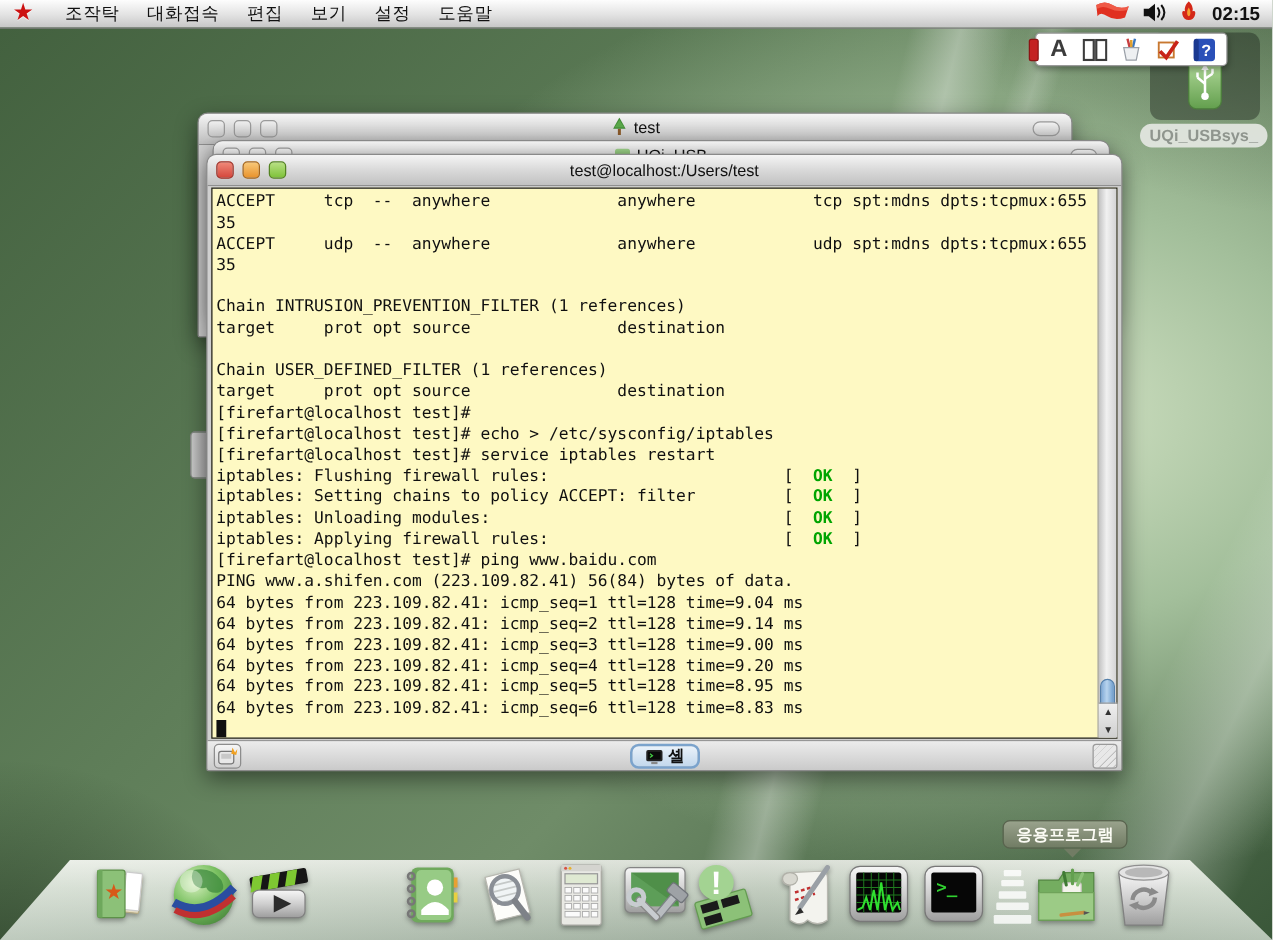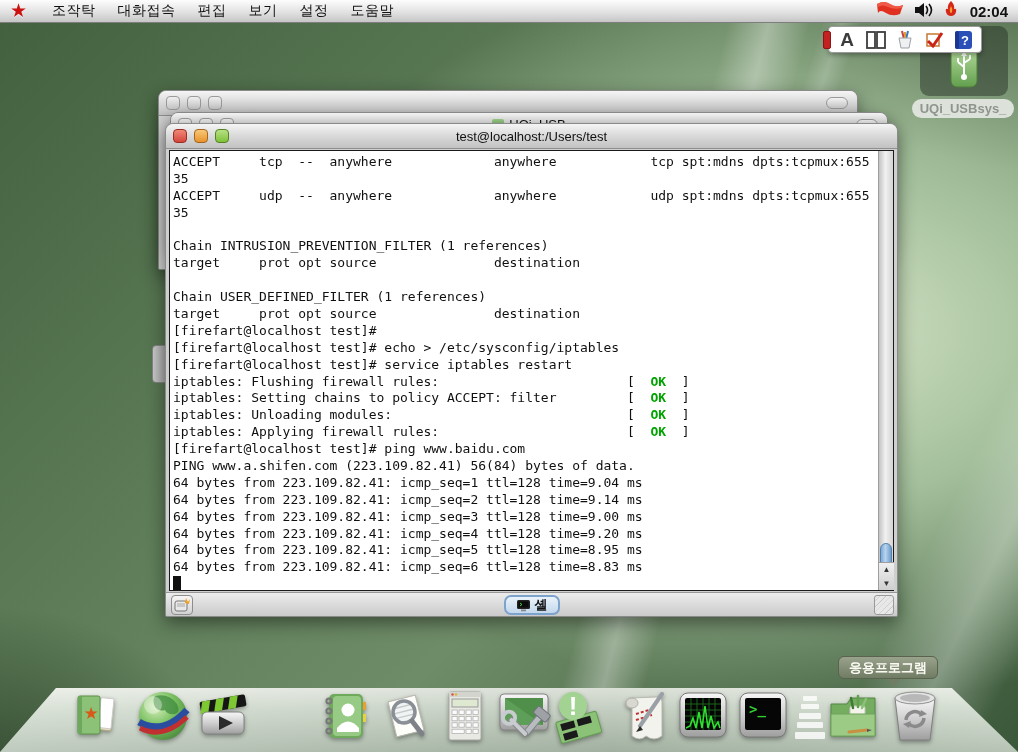--- a/index.html
+++ b/index.html
@@ -59,21 +59,21 @@
   .pill { position:absolute; right:9px; top:6px; width:22px; height:12px; border-radius:6px;
     background:linear-gradient(#f2f2f2,#cccccc); border:1px solid #9a9a9a; }
   #win-back { left:158px; top:90px; width:700px; height:180px; z-index:10; }
   #win-mid  { left:170px; top:112px; width:718px; height:140px; z-index:11; }
   #win-mid .titlebar { height:24px; }
   #win-mid .title { top:4px; }
   .mini-green-icon { display:inline-block; width:12px; height:12px; background:linear-gradient(#9ed08a,#5f9e4c); border-radius:2px; margin-right:5px; vertical-align:-2px; }
   .title-inner { display:inline-flex; align-items:center; }
 
   #win-term { left:165px; top:123px; width:733px; height:494px; z-index:20; background:#cfcfcf; }
-  .term-body { position:absolute; left:3px; right:3px; top:26px; bottom:25px; background:#ffffff; border:1px solid #1a1a1a; }
+  .term-body { position:absolute; left:3px; right:3px; top:26px; bottom:25px; background:#fef9c3; border:1px solid #1a1a1a; }
   .term-text { position:absolute; left:3px; top:3px; right:17px; bottom:0; overflow:hidden;
     font-family:"DejaVu Sans Mono", monospace; font-size:13px; line-height:16.9px; color:#101010; white-space:pre; }
   .term-line { height:16.9px; }
   .term-line .ok { color:#00a400; font-weight:bold; }
   .cursor { display:inline-block; width:8px; height:14px; background:#101010; vertical-align:-2px; }
 
   .scrollbar { position:absolute; right:0; top:0; bottom:0; width:15px;
     background:linear-gradient(90deg,#c2c2c2,#f1f1f1 45%,#d4d4d4); border-left:1px solid #9e9e9e; }
   .scroll-thumb { position:absolute; left:1px; width:12px; top:392px; height:32px; border-radius:6px;
     background:linear-gradient(90deg,#7fa9d6,#b8d4ee 45%,#6d9ccb); border:1px solid #5580ab; }
@@ -89,21 +89,21 @@
     display:flex; align-items:center; gap:4px; font-size:13px; font-weight:700; color:#111; }
   .grip { position:absolute; right:3px; top:2px; width:20px; height:20px; border:1px solid #9a9a9a; border-radius:3px;
     background:repeating-linear-gradient(135deg,#e8e8e8,#e8e8e8 3px,#bdbdbd 4px); }
 
   .left-tab { position:absolute; left:152px; top:345px; width:14px; height:38px; background:linear-gradient(90deg,#c9c9c9,#a7a7a7);
     border:1px solid #848484; border-radius:4px 0 0 4px; z-index:19; }
 
   
   .tooltip { position:absolute; left:802px; top:656px; height:23px; padding:0 10px; z-index:35;
     background:linear-gradient(#99a28c,#717c64); border:1px solid #59634e; border-radius:6px;
-    color:#fbfbf4; font-size:13px; font-weight:700; line-height:21px;margin-left:36px; }
+    color:#fbfbf4; font-size:13px; font-weight:700; line-height:21px; }
   .tooltip::after { content:""; position:absolute; left:48px; top:22px; border:7px solid transparent; border-top-color:#717c64; }
 
   
   .dock { position:absolute; left:0; bottom:0; width:1018px; height:64px; z-index:25;
     clip-path:polygon(5.5% 0, 93.5% 0, 100% 100%, 0 100%);
     background:linear-gradient(180deg,#e7ece3 0%, #cdd8ca 35%, #a9b9a8 100%); }
   .dock::before { content:""; position:absolute; inset:0; background:linear-gradient(90deg, rgba(255,255,255,.25), rgba(0,0,0,.05) 60%, rgba(255,255,255,.15)); }
   .dock-item { position:absolute; bottom:8px; width:56px; height:56px; z-index:26; }
   .dock-item svg { width:100%; height:100%; filter:drop-shadow(0 2px 2px rgba(0,0,0,.35)); }
   .dock-divider { position:absolute; bottom:10px; width:34px; height:50px; display:flex; flex-direction:column; align-items:center; justify-content:space-evenly; z-index:26; }
@@ -157,21 +157,21 @@
             <polygon points="1,5 5,5 10,1 10,15 5,11 1,11" fill="#111"></polygon>
             <path d="M12 4 q3 4 0 8 M15 2 q5 6 0 12" stroke="#111" stroke-width="1.6" fill="none"></path>
           </svg>
       </span>
       <span>
         <svg width="14" height="17" viewBox="0 0 14 17">
             <path d="M7 0 Q11 4 10 8 Q13 7 12 11 Q11 15 7 15 Q3 15 2 11 Q1 7 4 8 Q3 4 7 0Z" fill="#d42818"></path>
             <path d="M7 5 Q9 8 8 11 Q7 13 6 11 Q5 8 7 5Z" fill="#f6a030"></path>
           </svg>
       </span>
-      <span class="clock">02:04</span>
+      <span class="clock">02:15</span>
     </span>
   </div>
 
   <div class="widgetbar">
     <span class="red-sliver"></span>
     <span class="wicon a">A</span>
     <span class="wicon">
       <svg width="20" height="18" viewBox="0 0 20 18">
           <rect x="1" y="1" width="8" height="16" fill="none" stroke="#3c3c3c" stroke-width="1.8"></rect>
           <rect x="11" y="1" width="8" height="16" fill="none" stroke="#3c3c3c" stroke-width="1.8"></rect>
@@ -212,20 +212,28 @@
       <polygon points="27,22 24,27 30,27" fill="#fff"></polygon>
     </svg>
   </div>
   <div class="usb-label">UQi_USBsys_</div>
 
   <div class="win" id="win-back">
     <div class="titlebar">
       <span class="tl gray"></span>
       <span class="tl gray"></span>
       <span class="tl gray"></span>
+      <span class="title"><span class="title-inner">
+        <svg width="15" height="15" viewBox="0 0 15 15" style="margin-right:4px">
+              <rect x="6.3" y="9" width="2.4" height="5" fill="#8a5a2a"></rect>
+              <polygon points="7.5,0 12.5,9 2.5,9" fill="#3f8a34"></polygon>
+              <polygon points="7.5,2 11.5,8 3.5,8" fill="#5aa84a"></polygon>
+            </svg>
+        <span>test</span>
+      </span></span>
       <span class="pill"></span>
     </div>
   </div>
 
   <div class="win" id="win-mid">
     <div class="titlebar">
       <span class="tl gray"></span>
       <span class="tl gray"></span>
       <span class="tl gray"></span>
       <span class="title"><span class="title-inner">

